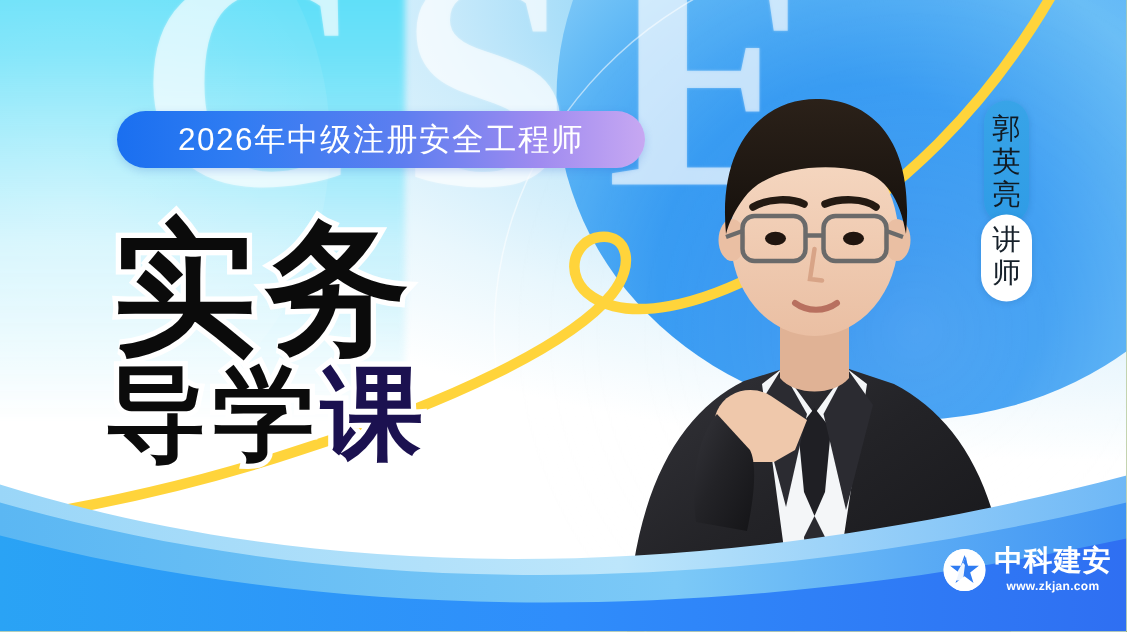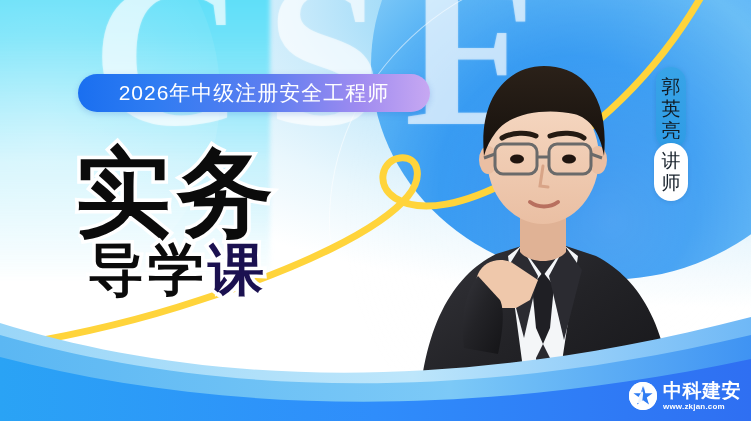--- a/index.html
+++ b/index.html
@@ -80,22 +80,22 @@
     position:absolute;left:75px;top:145px;
     font-size:96px;line-height:1;
     font-weight:900;
     color:#0b0b0b;
     letter-spacing:6px;
     -webkit-text-stroke:7px #ffffff;
     paint-order:stroke fill;
     white-space:nowrap;
   }
   .headline-2{
-    position:absolute;left:88px;top:242px;
-    font-size:56px;line-height:1;
+    position:absolute;left:70px;top:242px;
+    font-size:68px;line-height:1;
     font-weight:900;
     letter-spacing:4px;
     white-space:nowrap;
     -webkit-text-stroke:7px #ffffff;
     paint-order:stroke fill;
     color:#0b0b0b;
   }
   .headline-2 .accent{ color:#1b1150; }
 
   
@@ -124,22 +124,22 @@
   }
   .role-badge span{
     color:#16202a;font-size:19px;line-height:1.15;font-weight:500;
   }
 
   
   .waves{position:absolute;left:0;bottom:0;width:751px;height:120px;}
 
   
   .logo{
-    position:absolute;right:10px;bottom:10px;
-    display:flex;align-items:center;gap:6px;
+    position:absolute;right:10px;bottom:26px;
+    display:flex;align-items:center;gap:6px;text-align:center;
   }
   .logo-mark{
     width:28px;height:28px;border-radius:50%;
     background:#ffffff;
     display:flex;align-items:center;justify-content:center;
     flex:0 0 auto;
   }
   .logo-txt{display:flex;flex-direction:column;line-height:1;}
   .logo-name{
     color:#ffffff;font-size:19px;font-weight:700;letter-spacing:.5px;

